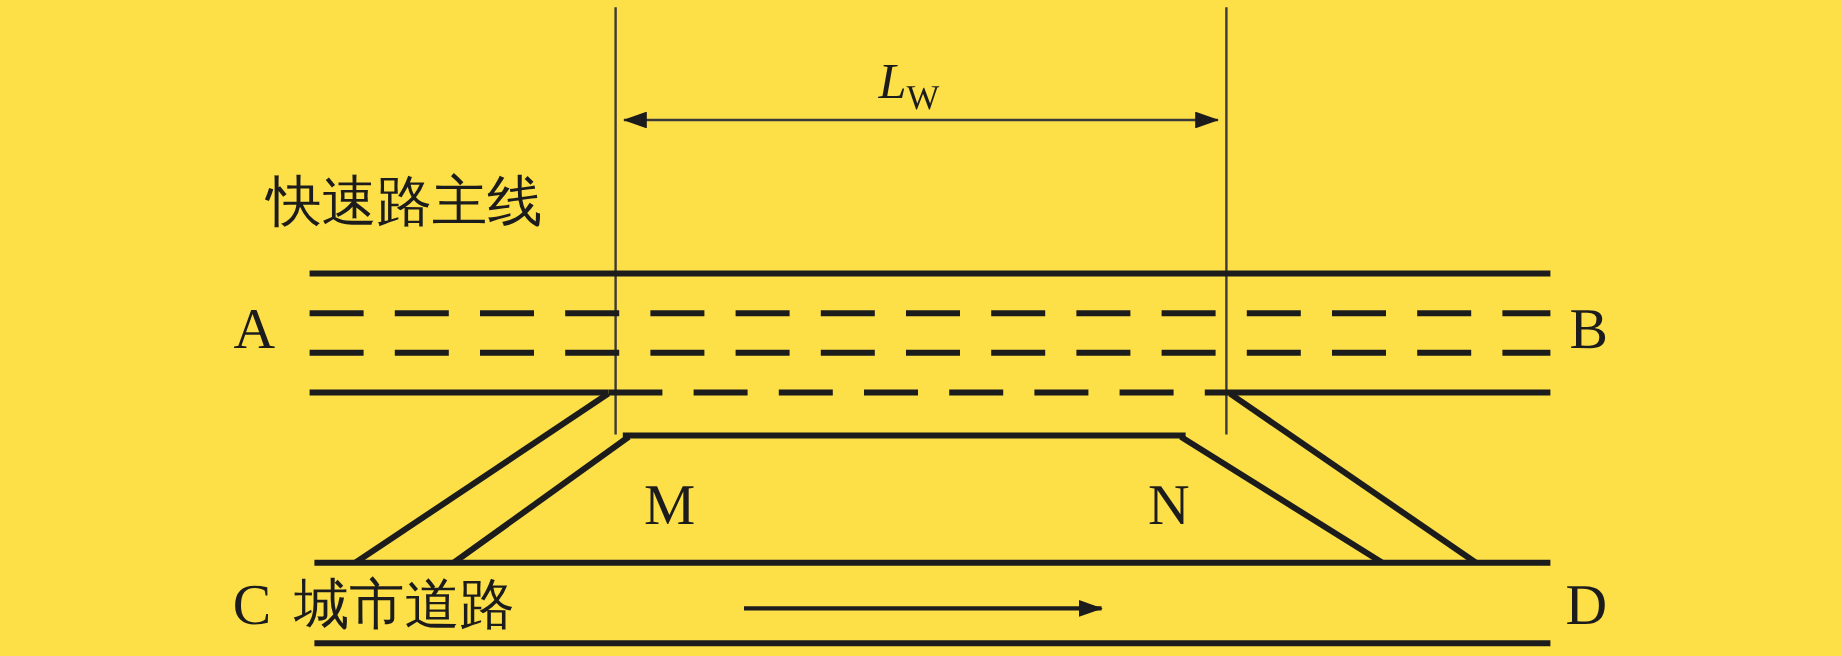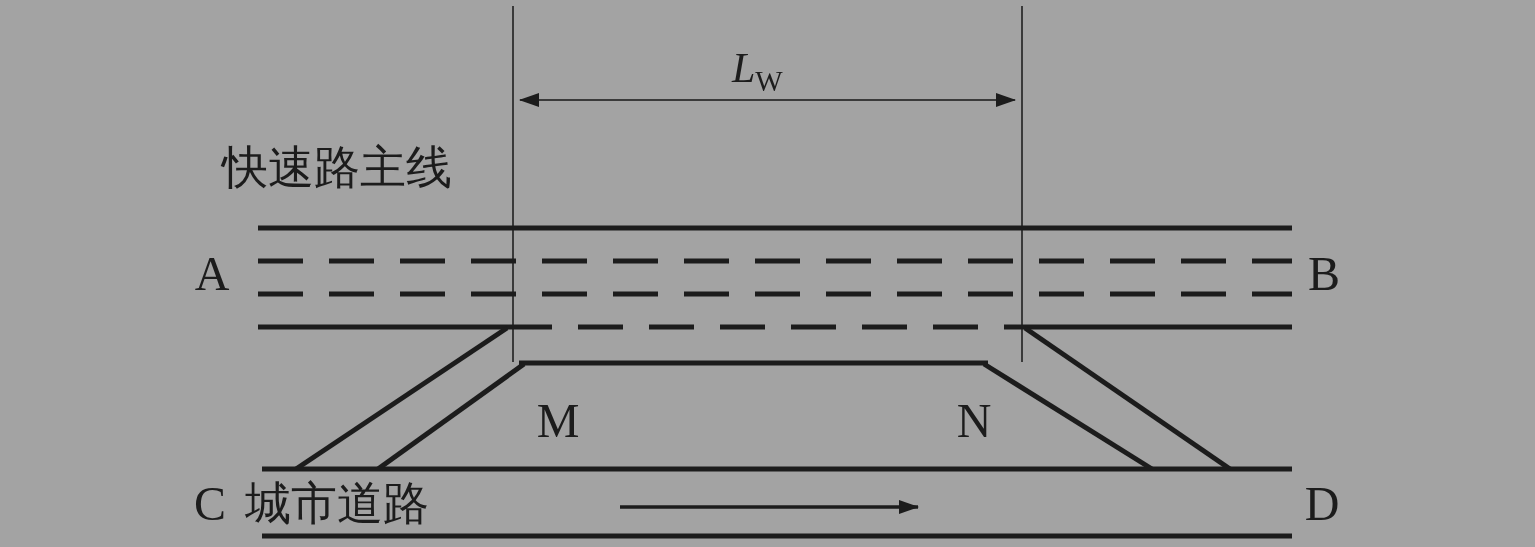--- a/index.html
+++ b/index.html
@@ -4,21 +4,21 @@
 <style>
   html, body {
     margin: 0;
     padding: 0;
     background: #ffffff;
   }
   .stage {
     position: relative;
     width: 1535px;
     height: 547px;
-    background: #a3a3a3;
+    background: #fde047;
     overflow: hidden;
   }
   svg {
     display: block;
     width: 1535px;
     height: 547px;
   }
   text {
     font-family: "Liberation Serif", "DejaVu Serif", serif;
   }

